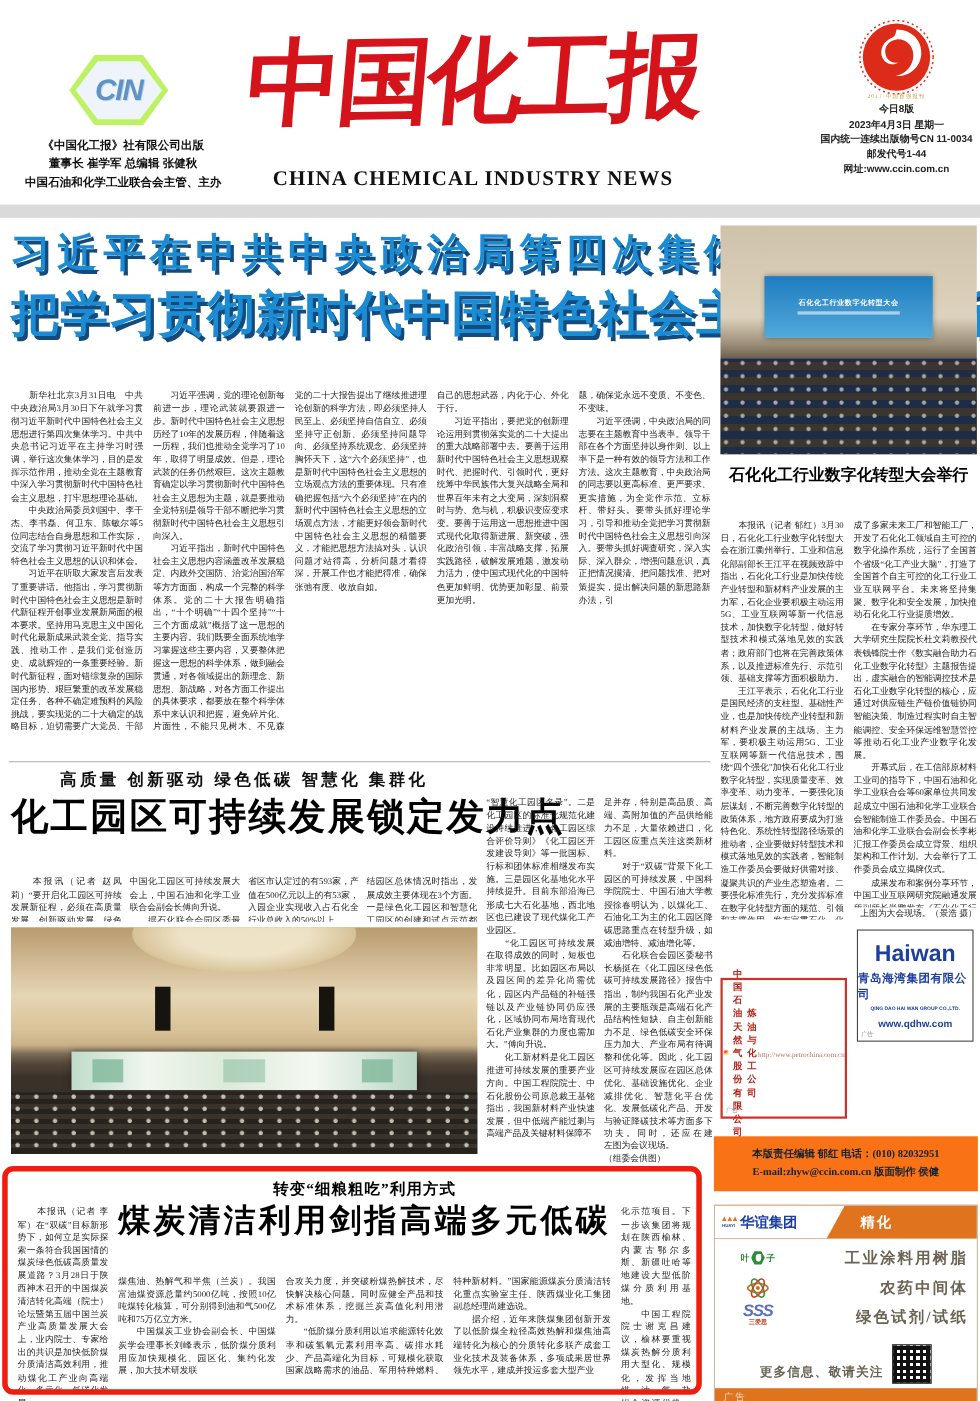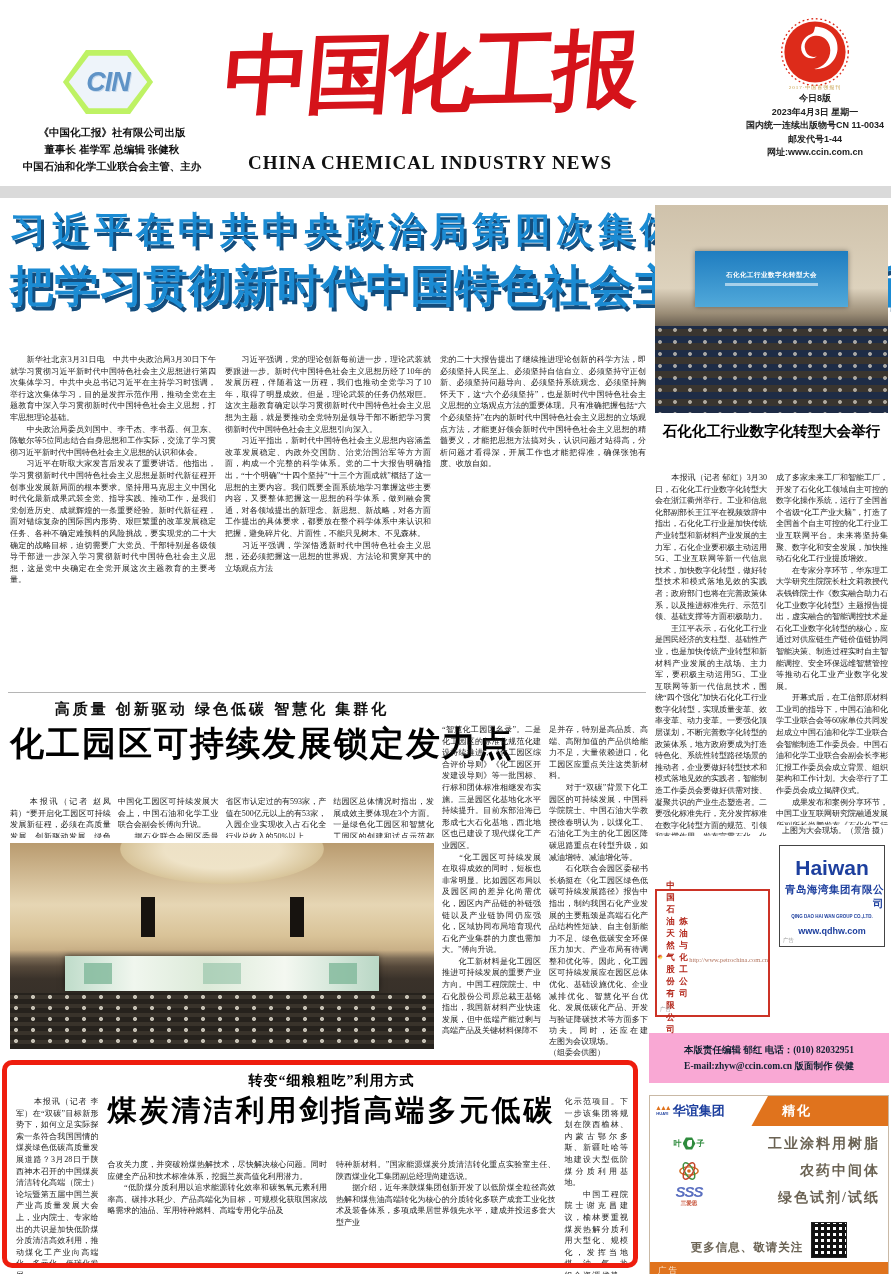--- a/index.html
+++ b/index.html
@@ -117,25 +117,25 @@
   .ads-row{display:flex;gap:9px;margin-top:9px;align-items:flex-start;}
   .ad-petro{position:relative;width:115px;height:128px;border:2px solid #cc3326;
     display:flex;flex-direction:row;align-items:center;padding-top:8px;margin-top:44px;}
   .ad-petro .nm{font-family:"Liberation Sans",sans-serif;font-weight:bold;font-size:8.5px;
     color:#b3261a;line-height:12px;text-align:center;letter-spacing:.5px;}
   .ad-petro .url{font-size:6.5px;color:#b2745f;margin-top:5px;}
   .ad-tag{position:absolute;left:3px;bottom:2px;font-size:5.5px;color:#999;}
   .ad-haiwan{position:relative;width:106px;height:102px;border:1.5px solid #444;
     display:flex;flex-direction:column;align-items:center;justify-content:center;gap:3px;}
   .ad-haiwan .brand{font-family:"Liberation Sans",sans-serif;font-weight:900;font-size:21px;color:#1d3f9e;}
-  .ad-haiwan .nm{font-weight:900;font-size:10.5px;color:#1d3f9e;letter-spacing:.5px;text-align:right;}
+  .ad-haiwan .nm{font-weight:900;font-size:10.5px;color:#1d3f9e;letter-spacing:.5px;}
   .ad-haiwan .en{font-family:"Liberation Sans",sans-serif;font-size:4.5px;color:#1d3f9e;font-weight:bold;}
   .ad-haiwan .url{font-family:"Liberation Sans",sans-serif;font-size:9px;font-weight:bold;color:#1d3f9e;margin-top:4px;}
 
-  .editor-band{margin-top:16px;margin-left:-6px;width:240px;background:#f9a8d4;
+  .editor-band{margin-top:16px;margin-left:-6px;width:240px;background:#f97316;
     padding:9px 4px;text-align:center;font-size:9.5px;font-weight:bold;
     color:#123;line-height:16px;white-space:pre-line;}
 
   
   .ad-huayi{position:relative;margin-top:12px;margin-left:-6px;width:240px;height:186px;
     border:1px solid #c9b9a6;background:#fff;}
   .hy-band{position:absolute;left:0;top:0;width:100%;height:30px;background:#e0731d;}
   .hy-chip{position:absolute;left:0;top:0;width:118px;height:30px;background:#fff;
     clip-path:polygon(0 0,100% 0,86% 100%,0 100%);display:flex;align-items:center;gap:3px;padding-left:5px;}
   .hy-crown{display:flex;flex-direction:column;align-items:center;line-height:5px;}
@@ -201,20 +201,24 @@
     <div class="ts-h1" data-name="top-story-headline-line1">习近平在中共中央政治局第四次集体学习时强调</div>
     <div class="ts-h2" data-name="top-story-headline-line2">把学习贯彻新时代中国特色社会主义思想不断引向深入</div>
     <div class="ts-cols" data-name="top-story-body">
       <div class="coltext" data-name="top-story-column">　　新华社北京3月31日电　中共中央政治局3月30日下午就学习贯彻习近平新时代中国特色社会主义思想进行第四次集体学习。中共中央总书记习近平在主持学习时强调，举行这次集体学习，目的是发挥示范作用，推动全党在主题教育中深入学习贯彻新时代中国特色社会主义思想，打牢思想理论基础。
 　　中央政治局委员刘国中、李干杰、李书磊、何卫东、陈敏尔等5位同志结合自身思想和工作实际，交流了学习贯彻习近平新时代中国特色社会主义思想的认识和体会。
 　　习近平在听取大家发言后发表了重要讲话。他指出，学习贯彻新时代中国特色社会主义思想是新时代新征程开创事业发展新局面的根本要求。坚持用马克思主义中国化时代化最新成果武装全党、指导实践、推动工作，是我们党创造历史、成就辉煌的一条重要经验。新时代新征程，面对错综复杂的国际国内形势、艰巨繁重的改革发展稳定任务、各种不确定难预料的风险挑战，要实现党的二十大确定的战略目标，迫切需要广大党员、干部特别是各级领导干部进一步深入学习贯彻新时代中国特色社会主义思想，这是党中央确定在全党开展这次主题教育的主要考量。</div>
       <div class="coltext" data-name="top-story-column">　　习近平强调，党的理论创新每前进一步，理论武装就要跟进一步。新时代中国特色社会主义思想历经了10年的发展历程，伴随着这一历程，我们也推动全党学习了10年，取得了明显成效。但是，理论武装的任务仍然艰巨。这次主题教育确定以学习贯彻新时代中国特色社会主义思想为主题，就是要推动全党特别是领导干部不断把学习贯彻新时代中国特色社会主义思想引向深入。
 　　习近平指出，新时代中国特色社会主义思想内容涵盖改革发展稳定、内政外交国防、治党治国治军等方方面面，构成一个完整的科学体系。党的二十大报告明确指出，“十个明确”“十四个坚持”“十三个方面成就”概括了这一思想的主要内容。我们既要全面系统地学习掌握这些主要内容，又要整体把握这一思想的科学体系，做到融会贯通，对各领域提出的新理念、新思想、新战略，对各方面工作提出的具体要求，都要放在整个科学体系中来认识和把握，避免碎片化、片面性，不能只见树木、不见森林。
 　　习近平强调，学深悟透新时代中国特色社会主义思想，还必须把握这一思想的世界观、方法论和贯穿其中的立场观点方法</div>
       <div class="coltext" data-name="top-story-column">党的二十大报告提出了继续推进理论创新的科学方法，即必须坚持人民至上、必须坚持自信自立、必须坚持守正创新、必须坚持问题导向、必须坚持系统观念、必须坚持胸怀天下，这“六个必须坚持”，也是新时代中国特色社会主义思想的立场观点方法的重要体现。只有准确把握包括“六个必须坚持”在内的新时代中国特色社会主义思想的立场观点方法，才能更好领会新时代中国特色社会主义思想的精髓要义，才能把思想方法搞对头，认识问题才站得高，分析问题才看得深，开展工作也才能把得准，确保张弛有度、收放自如。</div>
+      <div class="coltext" data-name="top-story-column">自己的思想武器，内化于心、外化于行。
+　　习近平指出，要把党的创新理论运用到贯彻落实党的二十大提出的重大战略部署中去。要善于运用新时代中国特色社会主义思想观察时代、把握时代、引领时代，更好统筹中华民族伟大复兴战略全局和世界百年未有之大变局，深刻洞察时与势、危与机，积极识变应变求变。要善于运用这一思想推进中国式现代化取得新进展、新突破，强化政治引领，丰富战略支撑，拓展实践路径，破解发展难题，激发动力活力，使中国式现代化的中国特色更加鲜明、优势更加彰显、前景更加光明。</div>
+      <div class="coltext" data-name="top-story-column">题，确保党永远不变质、不变色、不变味。
+　　习近平强调，中央政治局的同志要在主题教育中当表率。领导干部在各个方面坚持以身作则、以上率下是一种有效的领导方法和工作方法。这次主题教育，中央政治局的同志要以更高标准、更严要求、更实措施，为全党作示范、立标杆、带好头。要带头抓好理论学习，引导和推动全党把学习贯彻新时代中国特色社会主义思想引向深入。要带头抓好调查研究，深入实际、深入群众，增强问题意识，真正把情况摸清、把问题找准、把对策提实，提出解决问题的新思路新办法，引</div>
     </div>
   </div>
 
   <div class="hr1" data-name="section-divider"></div>
 
   <div class="mid" data-name="park-story">
     <div class="mid-left">
       <div class="pk-kicker" data-name="park-story-kicker">高质量 创新驱动 绿色低碳 智慧化 集群化</div>
       <div class="pk-headline" data-name="park-story-headline">化工园区可持续发展锁定发力点</div>
       <div class="pk-intro" data-name="park-story-intro">
@@ -252,20 +256,22 @@
     </div>
   </div>
 
   <div class="coal" data-name="coal-story">
     <div class="coal-left coltext" data-name="coal-story-column">　　本报讯（记者 李军）在“双碳”目标新形势下，如何立足实际探索一条符合我国国情的煤炭绿色低碳高质量发展道路？3月28日于陕西神木召开的中国煤炭清洁转化高端（院士）论坛暨第五届中国兰炭产业高质量发展大会上，业内院士、专家给出的共识是加快低阶煤分质清洁高效利用，推动煤化工产业向高端化、多元化、低碳化发展。
 　　我国低阶煤预测资源量2.6万亿吨，占全国煤炭总预测储量的57.38%。“这种煤目前主要作为动力煤燃烧，‘细粮粗吃’的利用方式并不合理，其油气组分也未得到充分挖掘。”中国工程院院士王双明说，低阶煤通过中低温热解可获得</div>
     <div class="coal-center">
       <div class="coal-kicker" data-name="coal-story-kicker">转变“细粮粗吃”利用方式</div>
       <div class="coal-headline" data-name="coal-story-headline">煤炭清洁利用剑指高端多元低碳</div>
       <div class="coal-cols" data-name="coal-story-body">
+        <div class="coltext" data-name="coal-story-column">煤焦油、热解气和半焦（兰炭）。我国富油煤资源总量约5000亿吨，按照10亿吨煤转化核算，可分别得到油和气500亿吨和75万亿立方米。
+　　中国煤炭工业协会副会长、中国煤炭学会理事长刘峰表示，低阶煤分质利用应加快规模化、园区化、集约化发展，加大技术研发联</div>
         <div class="coltext" data-name="coal-story-column">合攻关力度，并突破粉煤热解技术，尽快解决核心问题。同时应健全产品和技术标准体系，挖掘兰炭高值化利用潜力。
 　　“低阶煤分质利用以追求能源转化效率和碳氢氧元素利用率高、碳排水耗少、产品高端化为目标，可规模化获取国家战略需求的油品、军用特种燃料、高端专用化学品及</div>
         <div class="coltext" data-name="coal-story-column">特种新材料。”国家能源煤炭分质清洁转化重点实验室主任、陕西煤业化工集团副总经理尚建选说。
 　　据介绍，近年来陕煤集团创新开发了以低阶煤全粒径高效热解和煤焦油高端转化为核心的分质转化多联产成套工业化技术及装备体系，多项成果居世界领先水平，建成并投运多套大型产业</div>
       </div>
     </div>
     <div class="coal-right coltext" data-name="coal-story-column">化示范项目。下一步该集团将规划在陕西榆林、内蒙古鄂尔多斯、新疆吐哈等地建设大型低阶煤分质利用基地。
 　　中国工程院院士谢克昌建议，榆林要重视煤炭热解分质利用大型化、规模化，发挥当地煤、油、气、盐组合资源优势，构建煤热解、煤制烯烃、煤制芳烃、煤制油、煤盐化一体化五大高端产业链体系，打造基于煤炭干馏—气化—加氢—发电一体化、多联产综合利用的具有榆林特色的现代能源化工基地，在低阶煤分质清洁转化等方面发挥引领作用。
 　　大会由中国煤炭工业协会、中国煤炭加工利用协会、神木市政府及陕煤集团联合主办。</div>
   </div>

